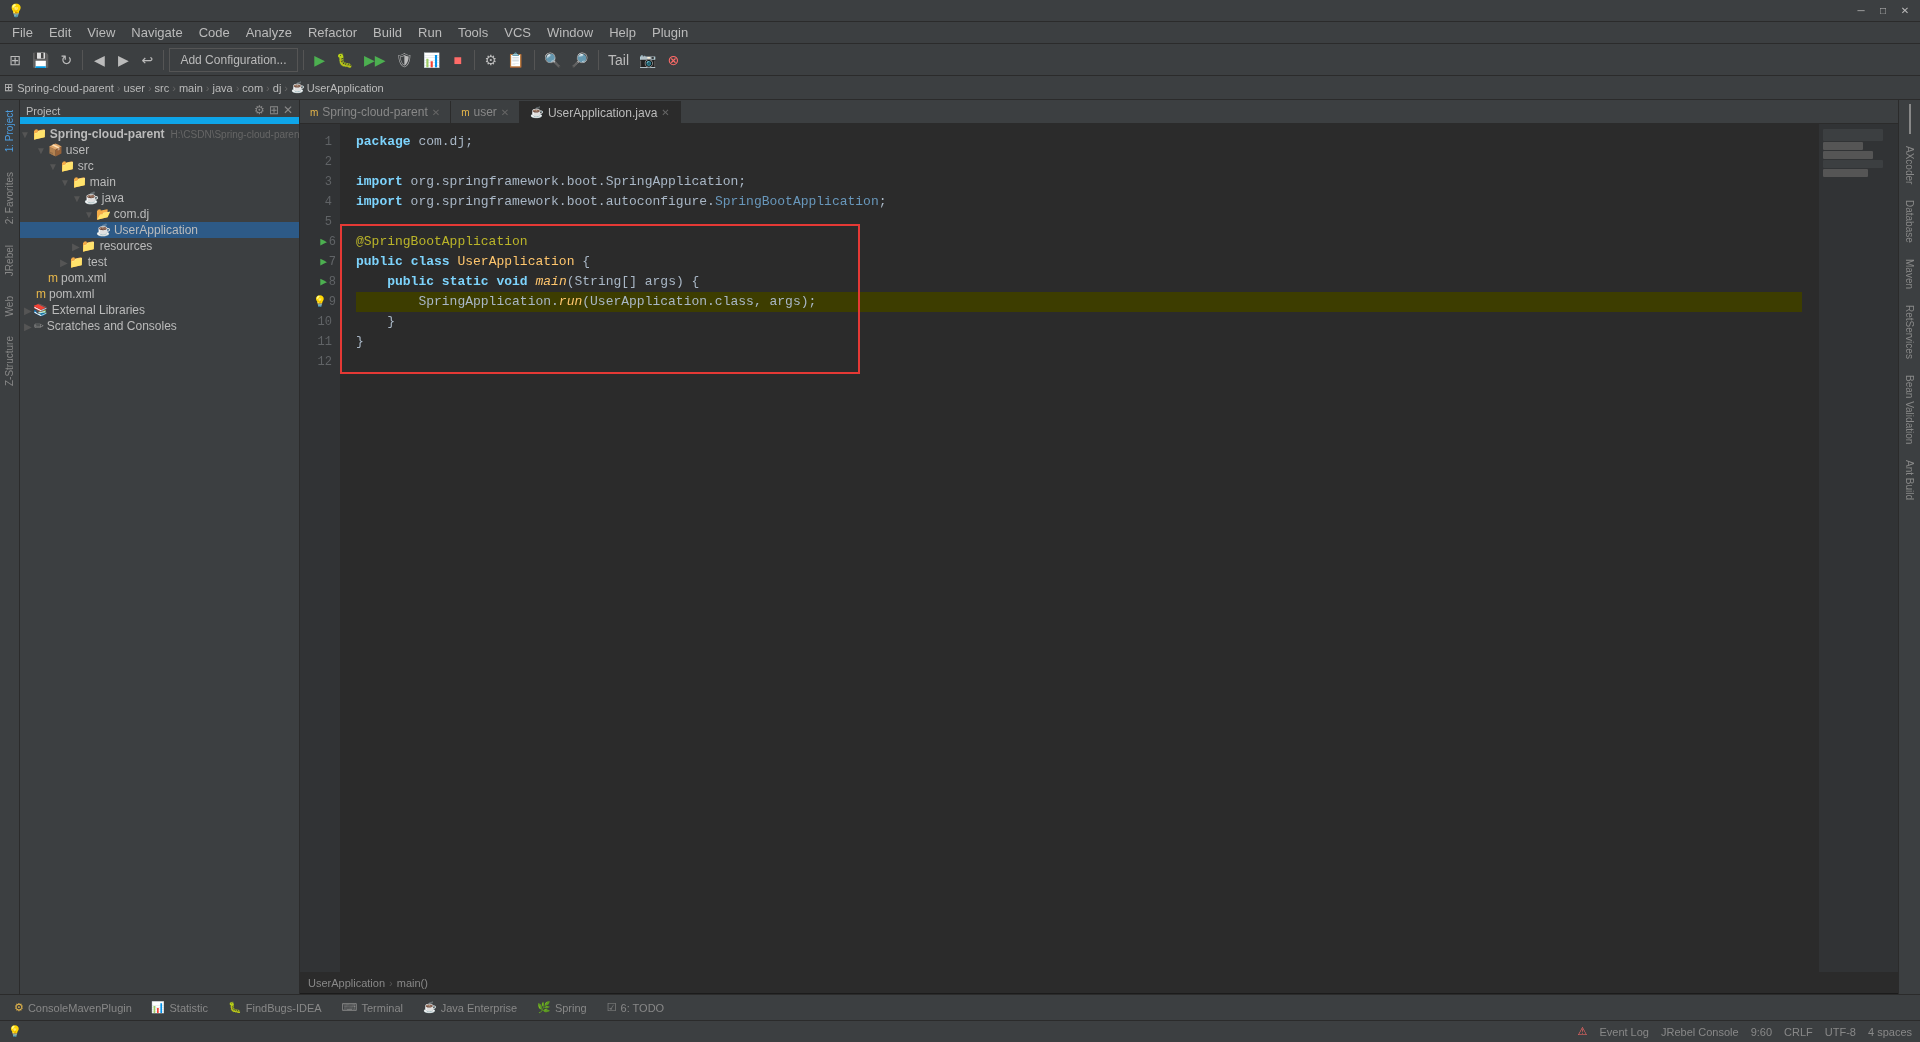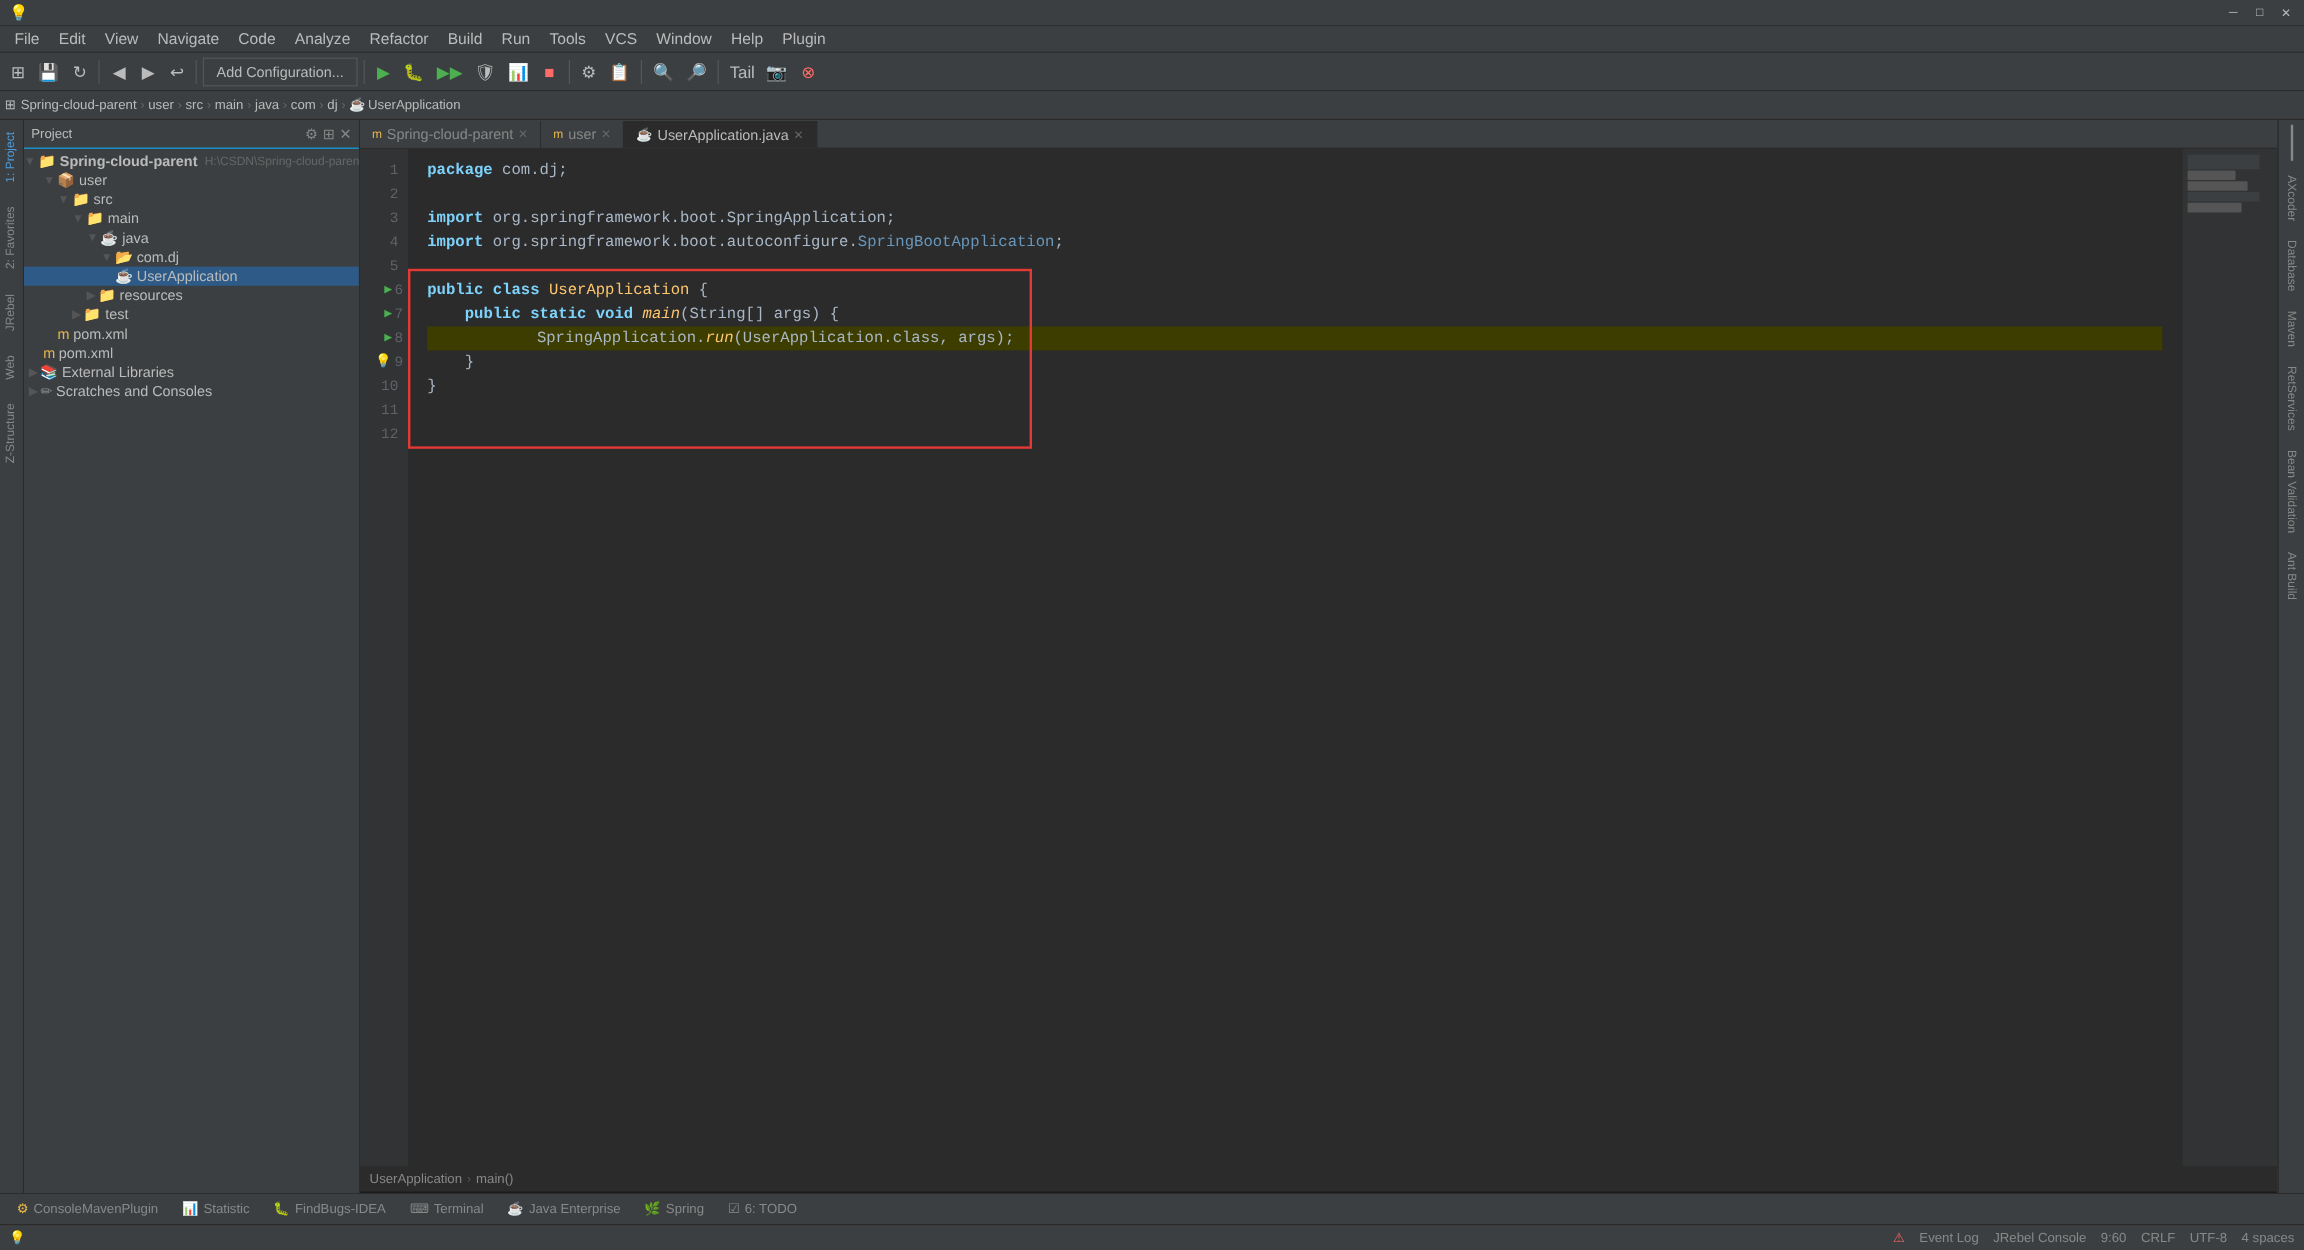--- a/index.html
+++ b/index.html
@@ -23,42 +23,42 @@
     
     #nav-bar { background: #3c3f41; height: 24px; display: flex; align-items: center; padding: 0 4px; border-bottom: 1px solid #2b2b2b; font-size: 11px; color: #bbbbbb; }
     .nav-item { color: #bbbbbb; cursor: pointer; }
     .nav-sep { color: #666; margin: 0 3px; }
 
     
     #main-layout { display: flex; height: calc(1042px - 22px - 22px - 32px - 24px - 24px - 26px); }
 
     
     #project-panel { width: 280px; background: #3c3f41; border-right: 1px solid #2b2b2b; display: flex; flex-direction: column; }
-    #project-header { height: 24px; background: #3c3f41; display: flex; align-items: center; padding: 0 6px; border-bottom: 1px solid #0ea5e9; }
+    #project-header { height: 24px; background: #3c3f41; display: flex; align-items: flex-end; padding: 0 6px; border-bottom: 7px solid #0ea5e9; }
     .project-title { font-size: 11px; color: #bbbbbb; flex: 1; }
     .project-header-btn { font-size: 12px; color: #888; cursor: pointer; margin-left: 4px; }
     #project-tree { flex: 1; overflow-y: auto; padding: 2px 0; background: #3c3f41; }
     .tree-item { display: flex; align-items: center; padding: 1px 0; cursor: pointer; font-size: 12px; color: #bbbbbb; white-space: nowrap; }
     .tree-item.selected { background: #2d5a87; }
     .tree-item .indent { display: inline-block; }
 
     
     #editor-area { flex: 1; display: flex; flex-direction: column; background: #2b2b2b; }
     #tabs-bar { height: 24px; background: #3c3f41; display: flex; align-items: flex-end; border-bottom: 1px solid #2b2b2b; }
     .tab { height: 22px; padding: 0 10px; display: flex; align-items: center; font-size: 12px; color: #888; cursor: pointer; border-right: 1px solid #2b2b2b; background: #3c3f41; gap: 4px; }
     .tab.active { background: #2b2b2b; color: #bbbbbb; border-top: 1px solid #2b2b2b; border-bottom: none; }
     .tab .tab-close { font-size: 10px; color: #666; cursor: pointer; }
 
     
     #code-editor { flex: 1; display: flex; overflow: hidden; background: #2b2b2b; }
     #gutter { width: 40px; background: #313335; padding: 8px 0; text-align: right; }
     .line-num { height: 20px; line-height: 20px; padding-right: 8px; font-size: 12px; color: #606366; font-family: 'Courier New', monospace; display: flex; align-items: center; justify-content: flex-end; }
     #code-content { flex: 1; padding: 8px 16px; overflow: auto; font-family: 'Courier New', monospace; font-size: 13px; line-height: 20px; }
     .code-line { height: 20px; display: flex; align-items: center; white-space: pre; position: relative; }
-    .code-line.highlighted { background: #3d3d00; padding-left: 29px; }
+    .code-line.highlighted { background: #3d3d00; }
     .keyword { color: #7dd3fc; font-weight: bold; }
     .annotation { color: #bbb529; }
     .method-name { color: #ffc66d; font-style: italic; }
     .normal { color: #a9b7c6; }
 
     
     #bottom-tabs { height: 26px; background: #3c3f41; border-top: 1px solid #2b2b2b; display: flex; align-items: center; padding: 0 4px; }
     .bottom-tab { padding: 2px 10px; font-size: 11px; color: #888; cursor: pointer; display: flex; align-items: center; gap: 4px; }
 
     
@@ -332,20 +332,23 @@
         </div>
         <div class="code-line">&nbsp;</div>
         <div class="code-line">
           <span class="keyword">import</span><span class="normal"> org.springframework.boot.</span><span class="normal">SpringApplication;</span>
         </div>
         <div class="code-line">
           <span class="keyword">import</span><span class="normal"> org.springframework.boot.autoconfigure.</span><span style="color:#6897bb;">SpringBootApplication</span><span class="normal">;</span>
         </div>
         <div class="code-line">&nbsp;</div>
         <div class="code-line">
+          <span class="annotation">@SpringBootApplication</span>
+        </div>
+        <div class="code-line">
           <span class="keyword">public</span><span class="normal"> </span><span class="keyword">class</span><span class="normal"> </span><span style="color:#ffc66d;">UserApplication</span><span class="normal"> {</span>
         </div>
         <div class="code-line">
           <span class="normal">&nbsp;&nbsp;&nbsp;&nbsp;</span><span class="keyword">public</span><span class="normal"> </span><span class="keyword">static</span><span class="normal"> </span><span class="keyword">void</span><span class="normal"> </span><span class="method-name">main</span><span class="normal">(String[] args) {</span>
         </div>
         <div class="code-line highlighted">
           <span class="normal">&nbsp;&nbsp;&nbsp;&nbsp;&nbsp;&nbsp;&nbsp;&nbsp;SpringApplication.</span><span class="method-name" style="font-style:italic;">run</span><span class="normal">(UserApplication.class, args);</span>
         </div>
         <div class="code-line">
           <span class="normal">&nbsp;&nbsp;&nbsp;&nbsp;}</span>

